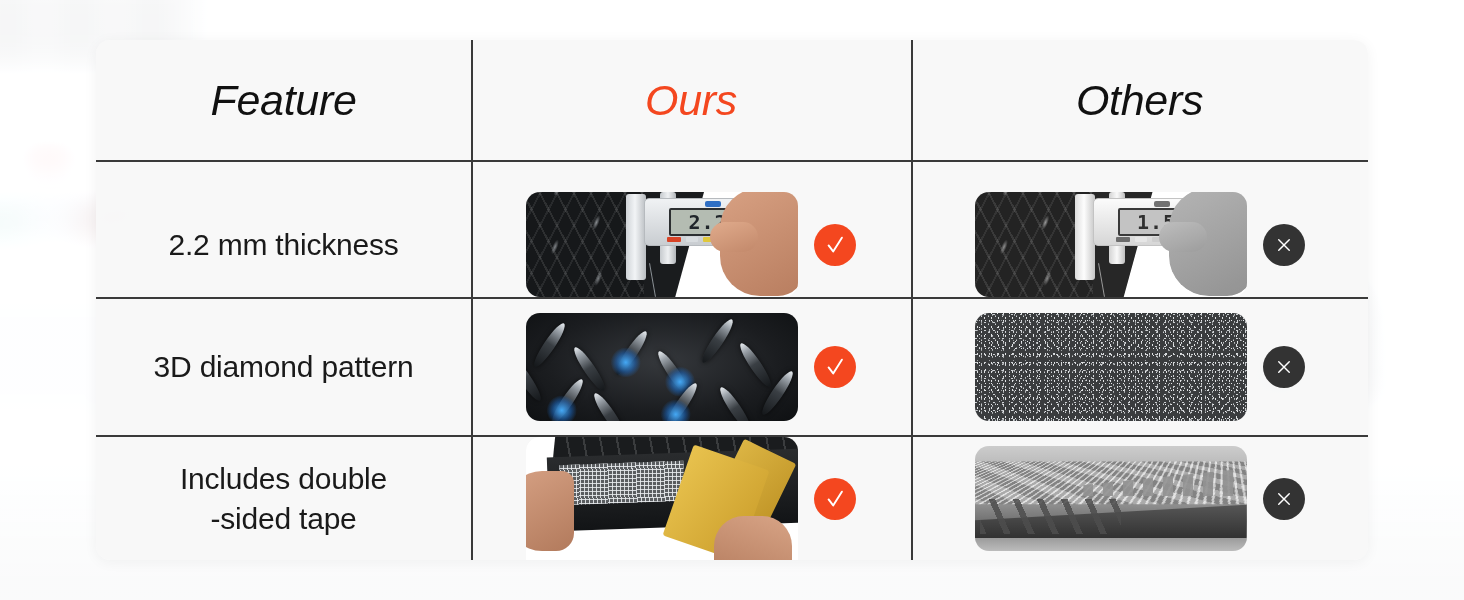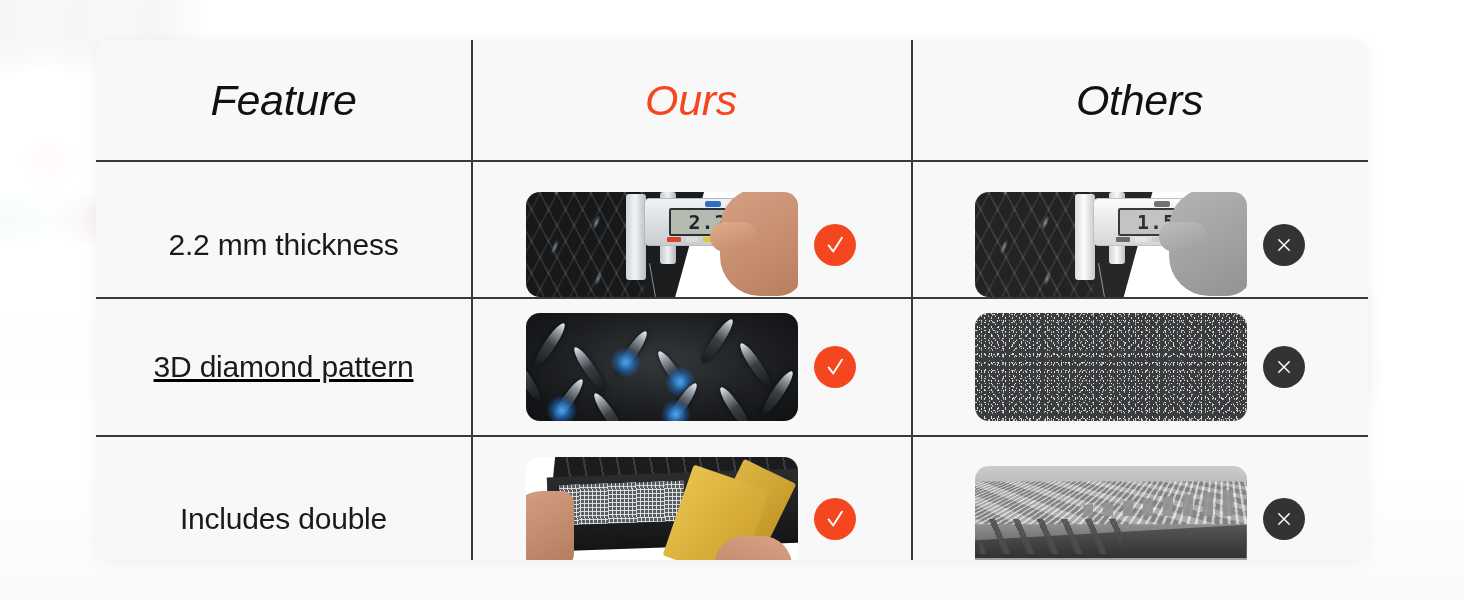--- a/index.html
+++ b/index.html
@@ -166,22 +166,22 @@
   }
   .header-title.accent { color: #F4471F; }
 
   
   .body-row {
     position: absolute;
     left: 0; right: 0;
     display: flex;
   }
   .body-row.row1 { top: 122px; height: 165px; }
-  .body-row.row2 { top: 259px; height: 136px; text-decoration: underline; }
-  .body-row.row3 { top: 397px; height: 123px; margin-top: 20px; }
+  .body-row.row2 { top: 259px; height: 136px; }
+  .body-row.row3 { top: 397px; height: 123px; }
 
   .body-row > div {
     display: flex;
     align-items: center;
     justify-content: center;
     position: relative;
   }
 
   .feature-text {
     font-size: 30px;
@@ -587,20 +587,21 @@
           </div>
         </div>
       </div>
     </div>
 
     <div class="body-row row3">
 
       <div class="cell-feature">
         <span class="feature-text">
           <span>Includes double</span><br>
+          <span>-sided tape</span>
         </span>
       </div>
 
       <div class="cell-ours">
         <div class="media-wrap">
           <div class="media-box">
             <div class="art-tape">
               <div class="matstrip-top"></div>
               <div class="matstrip"></div>
               <div class="mesh"></div>

